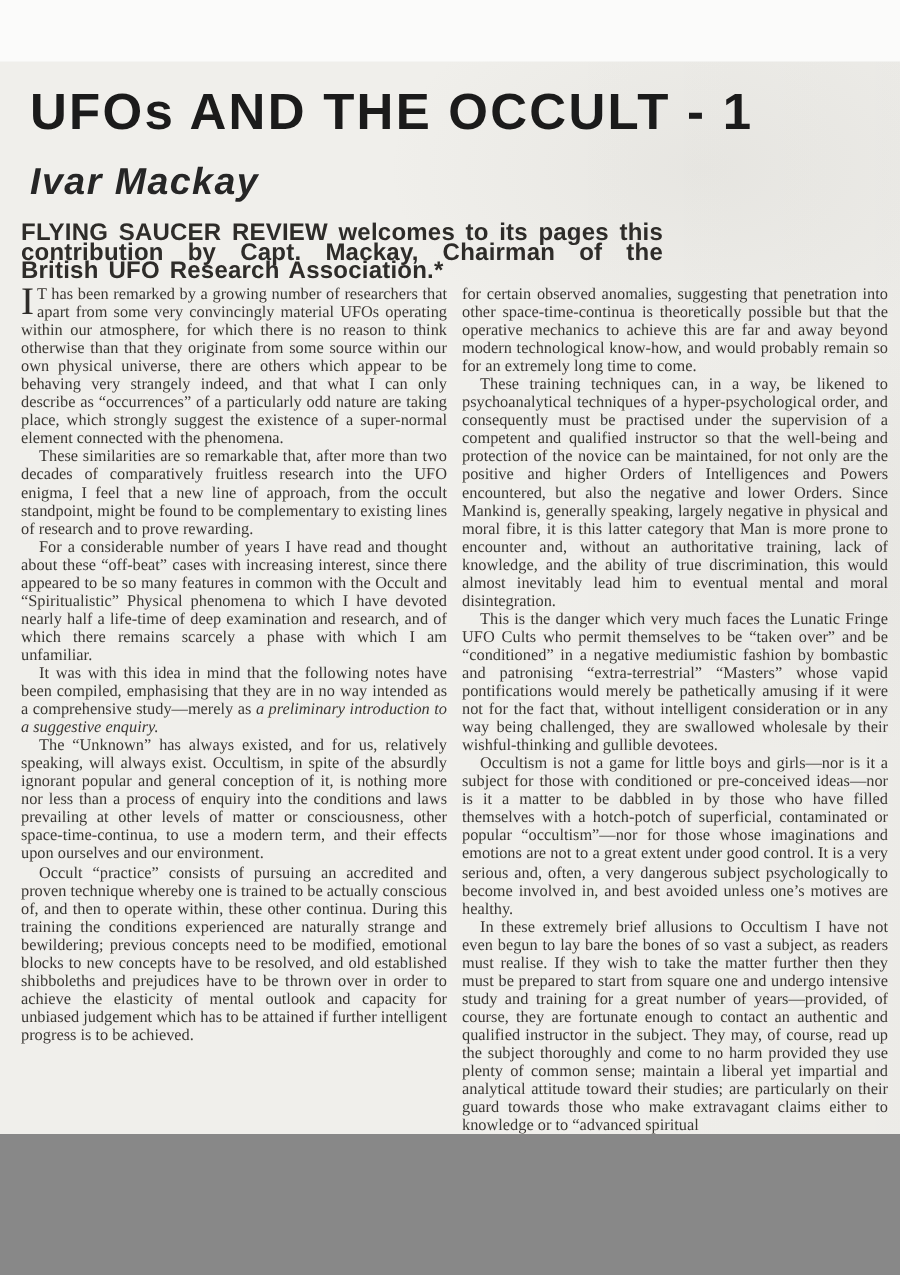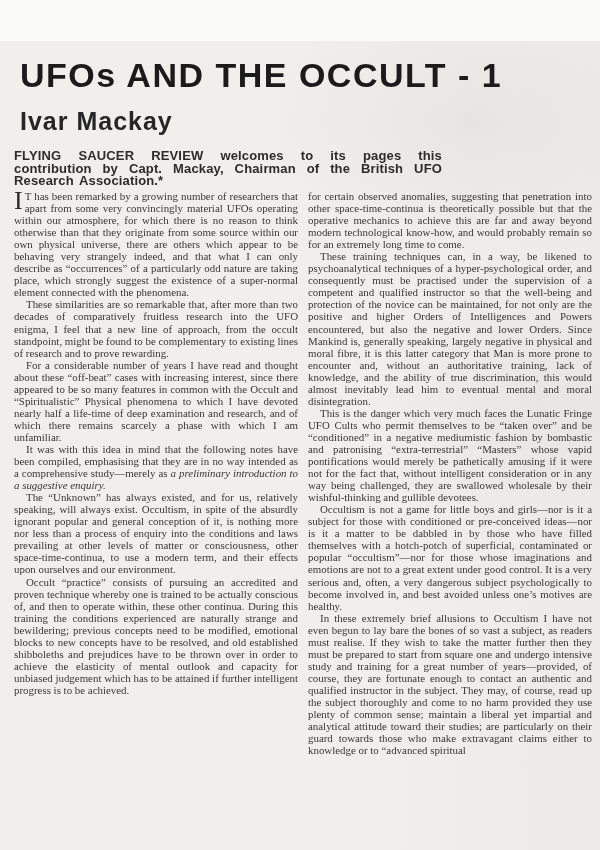--- a/index.html
+++ b/index.html
@@ -6,21 +6,21 @@
     --paper: #f0efeb;
     --top_band: #fbfbfa;
     --ink: #3a3733;
     --title_ink: #1b1b1b;
   }
   * { margin: 0; padding: 0; box-sizing: border-box; }
   html, body { background: #888; }
   .page {
     position: relative;
     width: 600px;
-    height: 850px;
+    height: 756px;
     margin: 0 auto;
     background: var(--top_band);
     overflow: hidden;
     font-family: "Liberation Serif", serif;
   }
   .paper {
     position: absolute;
     left: 0; top: 41px; right: 0; bottom: 0;
     background:
       radial-gradient(ellipse 300px 180px at 78% 10%, rgba(160,158,150,0.10), transparent 70%),
@@ -35,32 +35,33 @@
     font-weight: bold;
     font-size: 34px;
     letter-spacing: 1.5px;
     color: var(--title_ink);
     white-space: nowrap;
   }
   .author-name {
     position: absolute;
     left: 20px; top: 107px;
     font-family: "Liberation Sans", sans-serif;
+    font-style: italic;
     font-size: 25px;
     letter-spacing: 1px;
     color: #262626;
     white-space: nowrap;
   }
   .standfirst {
     position: absolute;
     left: 14px; top: 150px;
     width: 428px;
     font-family: "Liberation Sans", sans-serif;
     font-weight: bold;
-    font-size: 13px;
+    font-size: 16px;
     line-height: 12.5px;
     letter-spacing: 0.15px;
     word-spacing: 2px;
     text-align: justify;
     color: #2e2c29;
   }
   .columns {
     position: absolute;
     left: 14px; top: 190px;
     width: 578px;

